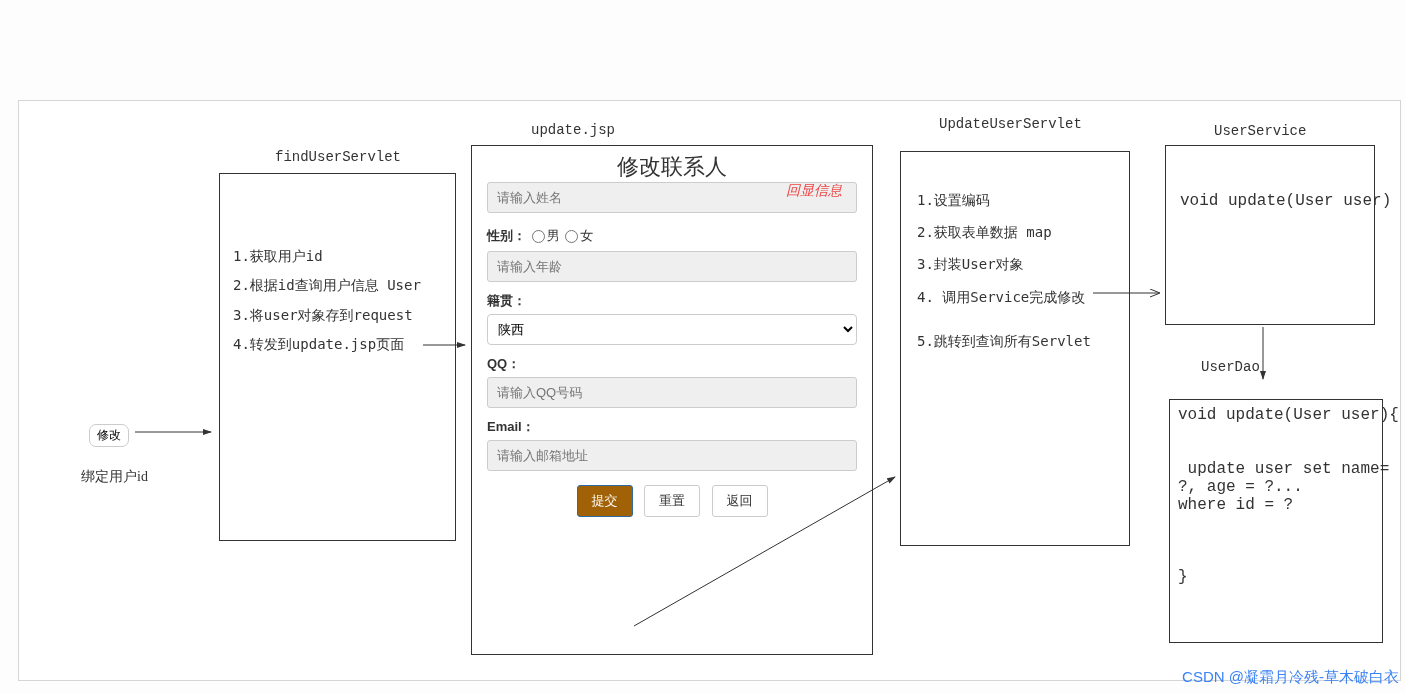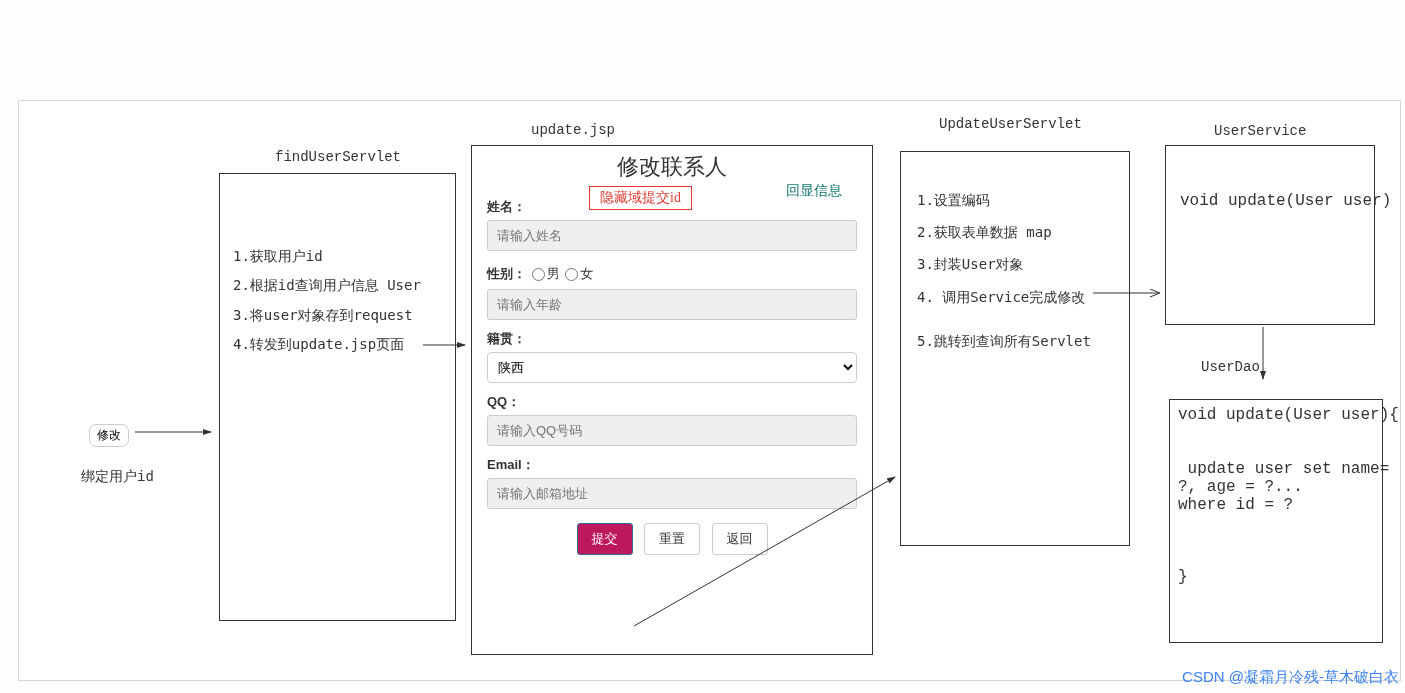--- a/index.html
+++ b/index.html
@@ -33,44 +33,45 @@
 .modify-btn {
   position: absolute;
   border: 1px solid #ccc;
   padding: 2px 7px;
   background: #fff;
   font-size: 12px;
   font-family: sans-serif;
 }
 .bindlbl {
   position: absolute;
-  font-family: Liberation Mono, monospace;
+  font-family: Liberation Serif, serif;
 }
 .list {
   position: absolute;
   font-family: SimSun, monospace;
   line-height: 2.1;
   white-space: nowrap;
 }
 .form-panel {
   position: absolute;
   border: 1px solid #333;
   background: #fff;
 }
 .form-title {
   text-align: center;
   font-family: "Microsoft YaHei", sans-serif;
   font-size: 22px;
   margin: 6px 0 0 0;
 }
 .red-note {
   position: absolute;
-  color: #0f766e;
+  color: #ef4444;
   font-family: SimSun, sans-serif;
   font-size: 14px;
+  font-style: italic;
 }
 .red-box {
   position: absolute;
   border: 1px solid #e43a2f;
   color: #e43a2f;
   padding: 2px 10px;
   font-size: 14px;
 }
 .flabel {
   font-family: "Microsoft YaHei", sans-serif;
@@ -115,21 +116,21 @@
   display: inline-block;
   padding: 6px 14px;
   border: 1px solid #ccc;
   border-radius: 3px;
   background: #fff;
   font-size: 13px;
   margin: 0 4px;
   font-family: "Microsoft YaHei", sans-serif;
 }
 .btn.primary {
-  background: #be185d;
+  background: #a16207;
   border-color: #2e6da4;
   color: #fff;
 }
 .code {
   font-family: "Courier New", SimSun, monospace;
   white-space: pre;
   font-size: 16px;
 }
 .watermark {
   position: absolute;
@@ -148,38 +149,34 @@
 </style>
 </head>
 <body>
 
 <div class="canvas">
 
   <button class="modify-btn" style="left:70px; top:323px;border-radius:7px;">修改</button>
   <div class="bindlbl" style="left:62px; top:367px;">绑定用户id</div>
 
   <div class="title" style="left:256px; top:48px;">findUserServlet</div>
-  <div class="box" style="left:200px; top:72px; width:237px; height:448px;">
+  <div class="box" style="left:200px; top:72px; width:237px; height:368px;">
     <div class="list" style="left:13px; top:68px;">
       <div>1.获取用户id</div>
       <div>2.根据id查询用户信息 User</div>
       <div>3.将user对象存到request</div>
       <div>4.转发到update.jsp页面</div>
     </div>
   </div>
 
   <div class="title" style="left:512px; top:21px;">update.jsp</div>
   <div class="form-panel" style="left:452px; top:44px; width:402px; height:510px;">
     <div class="form-title">修改联系人</div>
     <div class="red-note" style="right:30px; top:36px;">回显信息</div>
 
-    <div style="position:relative; margin-top:6px;">
-      <div class="flabel" style="display:inline-block;">姓名：</div>
-      <div class="red-box" style="left:117px; top:-2px;">隐藏域提交id</div>
-    </div>
     <input class="finput" placeholder="请输入姓名" style="">
 
     <div class="radio-row" style="margin-top:14px;">
       <b>性别：</b>
       <input type="radio" name="g" style=""><span>男</span>
       <input type="radio" name="g" style=""><span>女</span>
     </div>
 
     <input class="finput" placeholder="请输入年龄" style="">
 

